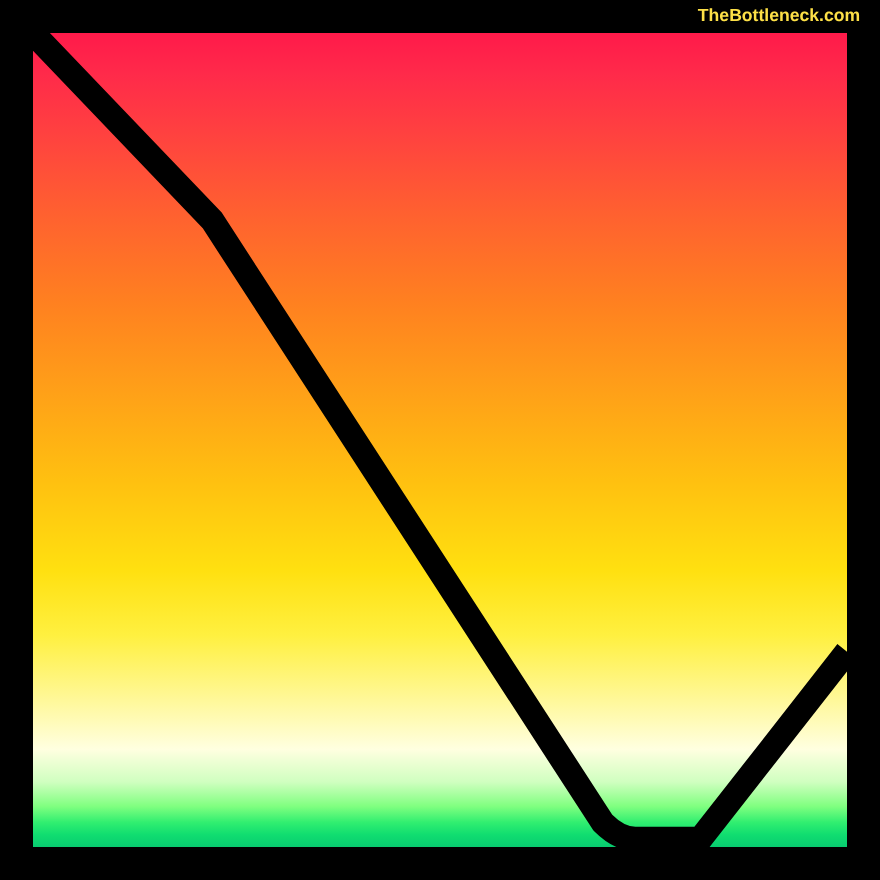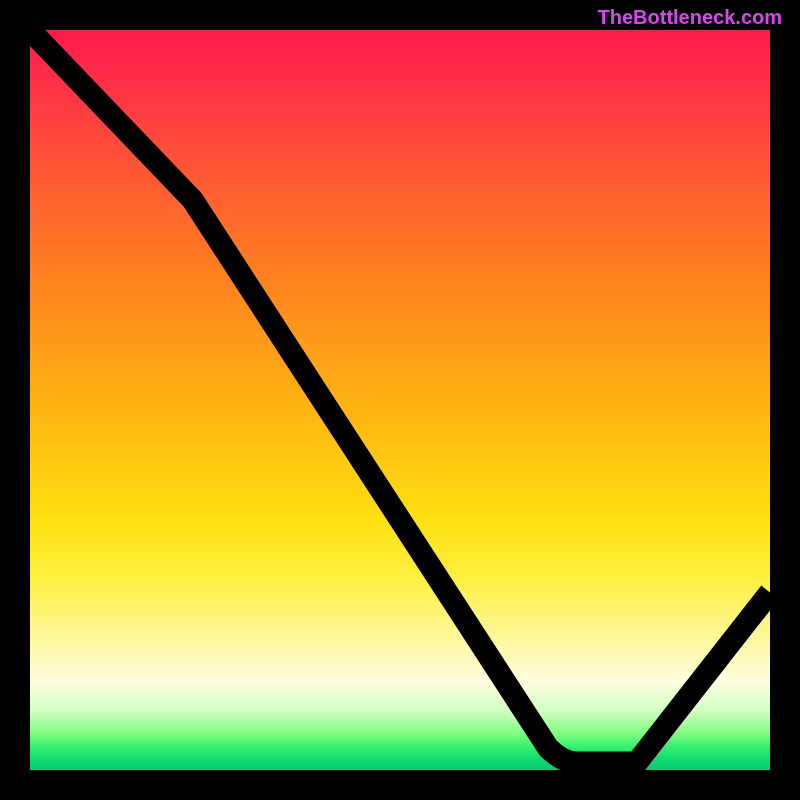--- a/index.html
+++ b/index.html
@@ -8,22 +8,22 @@
     width: 800px;
     height: 800px;
     background: #000;
     position: relative;
     font-family: Arial, sans-serif;
   }
   .watermark {
     position: absolute;
     top: 6px;
     right: 18px;
-    color: #d946ef;
-    font-size: 20px;
+    color: #fde047;
+    font-size: 16px;
     font-weight: bold;
     z-index: 10;
   }
   .plot-area {
     position: absolute;
     left: 30px;
     top: 30px;
     width: 740px;
     height: 740px;
     overflow: hidden;

